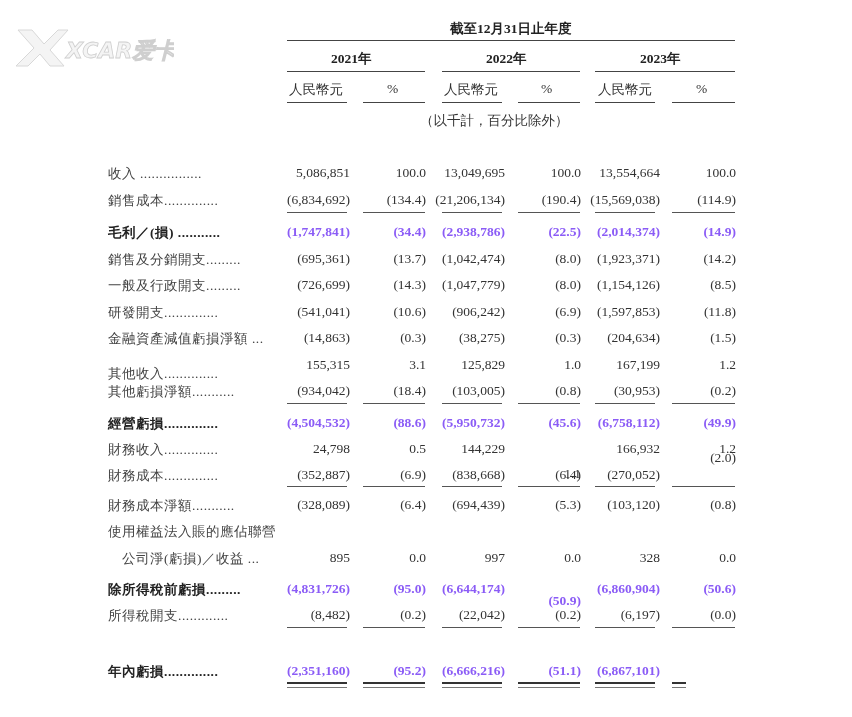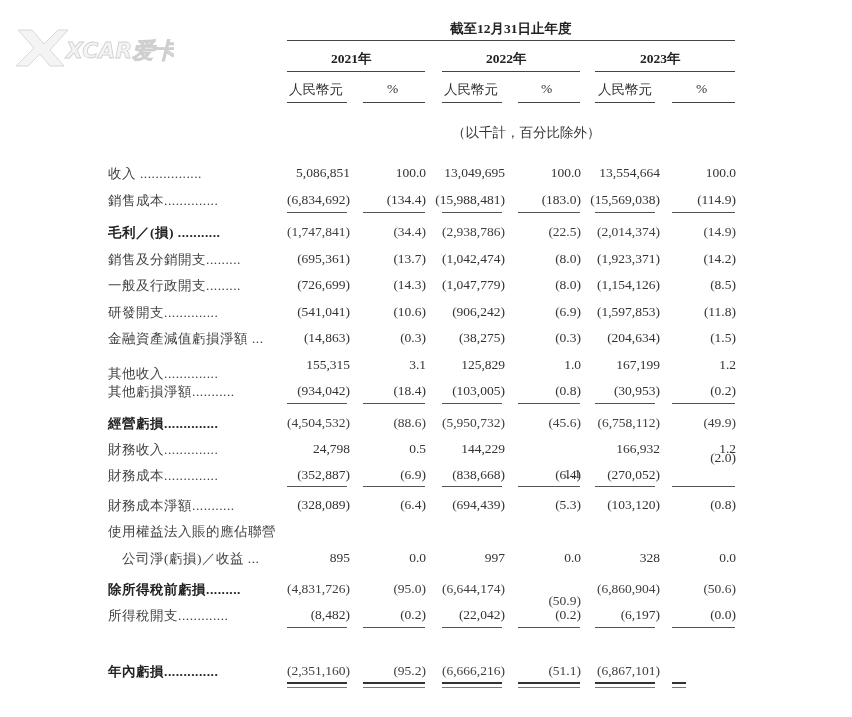--- a/index.html
+++ b/index.html
@@ -6,21 +6,21 @@
   body { width:852px; height:717px; position:relative; overflow:hidden;
          font-family:"Liberation Serif","DejaVu Serif",serif; color:#333; }
   .logo { position:absolute; left:14px; top:24px; width:160px; height:46px; }
   .abs { position:absolute; white-space:nowrap; }
   .hdr { font-size:13.5px; font-weight:bold; color:#222; }
   .sub { font-size:13.5px; color:#333; }
   .rule { position:absolute; height:1px; background:#444; }
   .lbl { position:absolute; left:108px; font-size:13.5px; color:#444; white-space:nowrap; letter-spacing:0.5px; }
   .lbl.b { font-weight:bold; color:#222; }
   .num { position:absolute; font-size:13.5px; color:#333; text-align:right; white-space:nowrap; }
-  .num.b { font-weight:normal; color:#404040; }
+  .num.b { font-weight:bold; color:#8b5cf6; }
   .c0 { left:250px; width:100px; }
   .c1 { left:330px; width:96px; }
   .c2 { left:405px; width:100px; }
   .c3 { left:485px; width:96px; }
   .c4 { left:560px; width:100px; }
   .c5 { left:640px; width:96px; }
   .ul { position:absolute; height:1px; background:#555; }
   .dul { position:absolute; height:3px; border-top:2px solid #333; border-bottom:1px solid #777; box-sizing:content-box; }
 </style>
 </head>
@@ -49,35 +49,35 @@
 <div class="abs sub" style="left:541px; top:81px;">%</div>
 <div class="abs sub" style="left:598px; top:81px;">人民幣元</div>
 <div class="abs sub" style="left:696px; top:81px;">%</div>
 <div class="rule" style="left:287px; top:102px; width:60px;"></div>
 <div class="rule" style="left:363px; top:102px; width:62px;"></div>
 <div class="rule" style="left:442px; top:102px; width:60px;"></div>
 <div class="rule" style="left:518px; top:102px; width:62px;"></div>
 <div class="rule" style="left:595px; top:102px; width:60px;"></div>
 <div class="rule" style="left:672px; top:102px; width:63px;"></div>
 
-<div class="abs sub" style="left:452px; top:112px;margin-top:12px;">（以千計，百分比除外）</div>
+<div class="abs sub" style="left:420px; top:112px;">（以千計，百分比除外）</div>
 
 <div id="rows">
     <div class="lbl" style="top: 165px;">收入 ................</div>
     <div class="num c0" style="top: 165px;">5,086,851</div>
     <div class="num c1" style="top: 165px;">100.0</div>
     <div class="num c2" style="top: 165px;">13,049,695</div>
     <div class="num c3" style="top: 165px;">100.0</div>
     <div class="num c4" style="top: 165px;">13,554,664</div>
     <div class="num c5" style="top: 165px;">100.0</div>
     <div class="lbl" style="top: 192px;">銷售成本..............</div>
     <div class="num c0" style="top: 192px;">(6,834,692)</div>
     <div class="num c1" style="top: 192px;">(134.4)</div>
-    <div class="num c2" style="top: 192px;">(15,988,481)</div>
-    <div class="num c3" style="top: 192px;">(183.0)</div>
+    <div class="num c2" style="top: 192px;">(21,206,134)</div>
+    <div class="num c3" style="top: 192px;">(190.4)</div>
     <div class="num c4" style="top: 192px;">(15,569,038)</div>
     <div class="num c5" style="top: 192px;">(114.9)</div>
     <div class="lbl b" style="top: 224px;">毛利／(損) ...........</div>
     <div class="num c0 b" style="top: 224px;">(1,747,841)</div>
     <div class="num c1 b" style="top: 224px;">(34.4)</div>
     <div class="num c2 b" style="top: 224px;">(2,938,786)</div>
     <div class="num c3 b" style="top: 224px;">(22.5)</div>
     <div class="num c4 b" style="top: 224px;">(2,014,374)</div>
     <div class="num c5 b" style="top: 224px;">(14.9)</div>
     <div class="lbl" style="top: 251px;">銷售及分銷開支.........</div>

